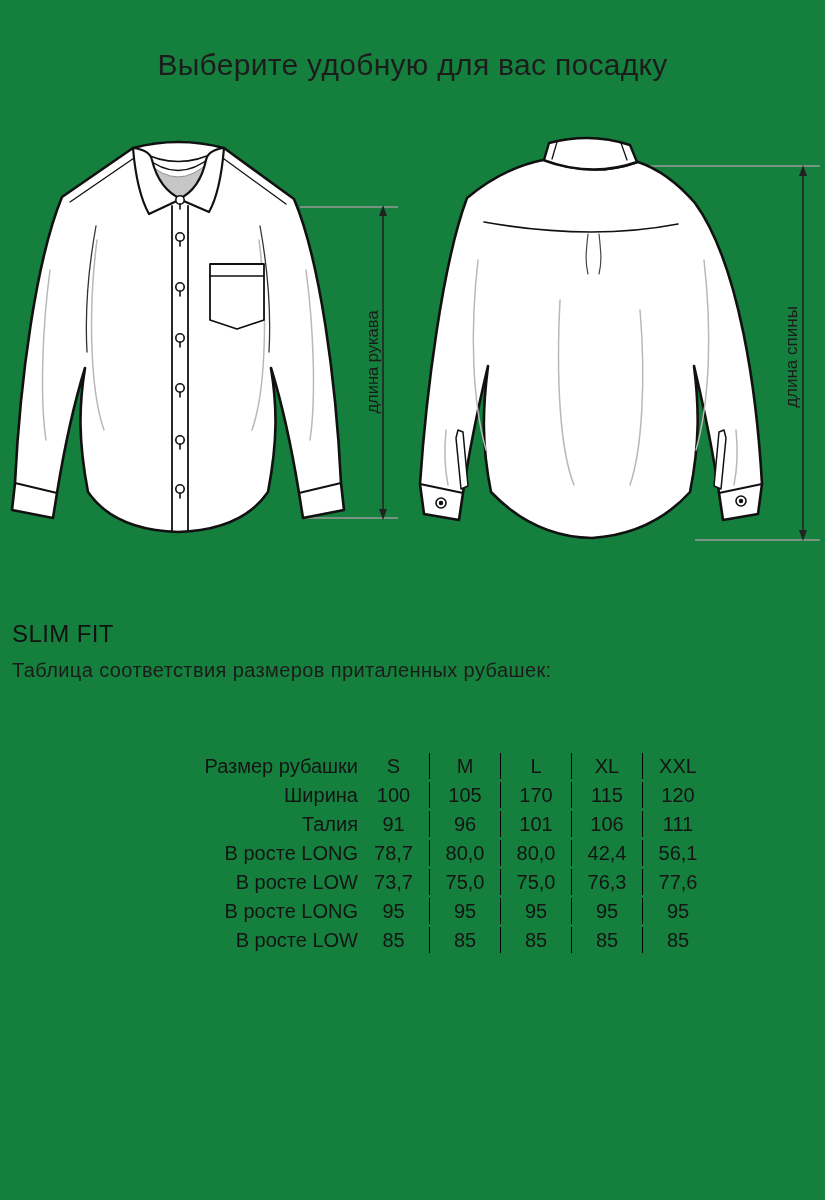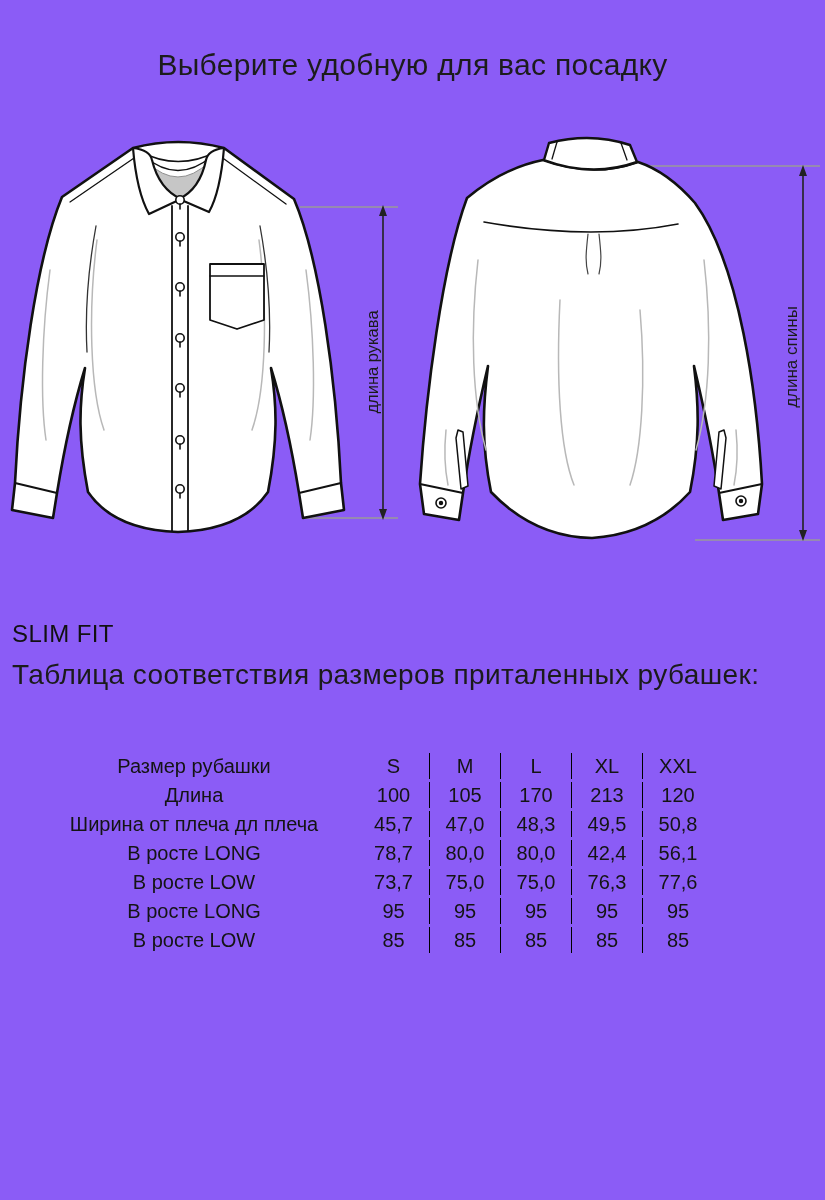--- a/index.html
+++ b/index.html
@@ -1,39 +1,39 @@
 <!DOCTYPE html>
 <html><head>
 <meta charset="utf-8">
 <style>
   html,body { margin:0; padding:0; background:#ffffff; }
   .page {
-    position:relative; width:825px; height:1200px; background:#8b5cf6;
+    position:relative; width:825px; height:1200px; background:#15803d;
     font-family:"Liberation Sans", sans-serif; color:#1b1b1b; overflow:hidden;
   }
   .title {
     position:absolute; top:48px; left:0; width:825px;
     text-align:center; font-size:30px; line-height:1.15; letter-spacing:0.3px; color:#1c1c1c;
   }
   .diagram { position:absolute; top:100px; left:0; }
   .slim-heading {
     position:absolute; top:620px; left:12px;
     font-size:24px; font-weight:normal; letter-spacing:0.4px; color:#111;
   }
   .table-subtitle {
     position:absolute; top:659px; left:12px;
-    font-size:28px; letter-spacing:0.4px; color:#1b1b1b;
+    font-size:20px; letter-spacing:0.4px; color:#1b1b1b;
   }
   table.sizes {
     position:absolute; top:750px; left:30px;
     border-collapse:separate; border-spacing:0 3px;
     table-layout:fixed; font-size:20px; color:#141414;
   }
   table.sizes td { height:26px; vertical-align:middle; padding:0; line-height:1.25; }
-  td.lbl { text-align:center; white-space:pre-line; }
+  td.lbl { text-align:right; white-space:pre-line; }
   td.val { text-align:center; }
   td.sep { border-left:1.5px solid #000; }
   tr.tall td { height:52px; }
 </style>
 </head>
 <body>
 
 <div class="page">
 
   <div class="title">Выберите удобную для вас посадку</div>
@@ -198,34 +198,34 @@
     <tbody>
       <tr>
         <td class="lbl">Размер рубашки</td>
         <td class="val">S</td>
         <td class="val sep">M</td>
         <td class="val sep">L</td>
         <td class="val sep">XL</td>
         <td class="val sep">XXL</td>
       </tr>
       <tr>
-        <td class="lbl">Длина</td>
+        <td class="lbl">Ширина</td>
         <td class="val">100</td>
         <td class="val sep">105</td>
         <td class="val sep">170</td>
-        <td class="val sep">213</td>
+        <td class="val sep">115</td>
         <td class="val sep">120</td>
       </tr>
       <tr>
-        <td class="lbl">Ширина от плеча дл плеча</td>
-        <td class="val">45,7</td>
-        <td class="val sep">47,0</td>
-        <td class="val sep">48,3</td>
-        <td class="val sep">49,5</td>
-        <td class="val sep">50,8</td>
+        <td class="lbl">Талия</td>
+        <td class="val">91</td>
+        <td class="val sep">96</td>
+        <td class="val sep">101</td>
+        <td class="val sep">106</td>
+        <td class="val sep">111</td>
       </tr>
       <tr>
         <td class="lbl">В росте LONG</td>
         <td class="val">78,7</td>
         <td class="val sep">80,0</td>
         <td class="val sep">80,0</td>
         <td class="val sep">42,4</td>
         <td class="val sep">56,1</td>
       </tr>
       <tr>

